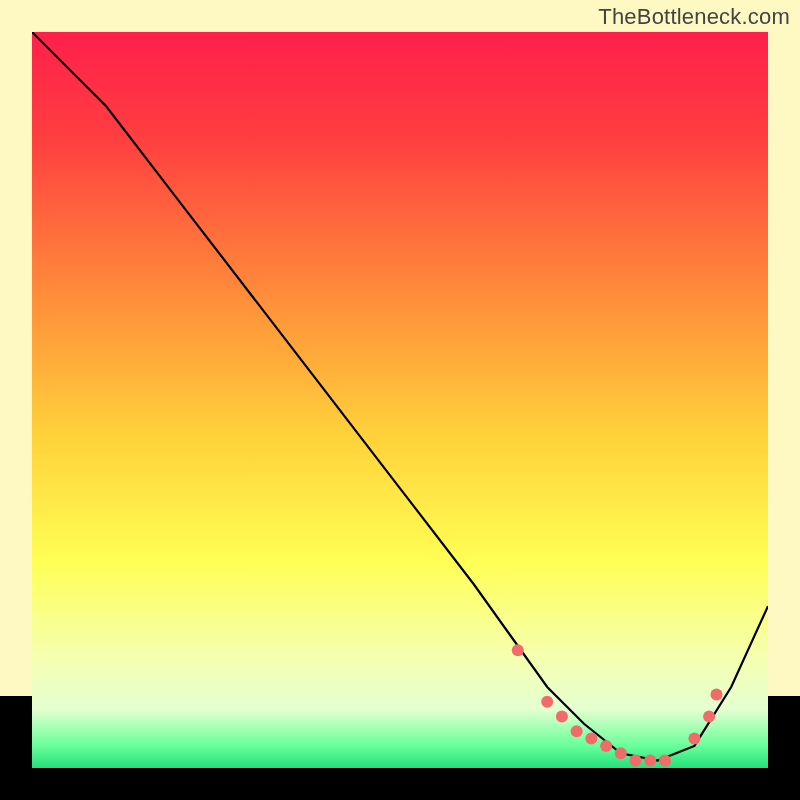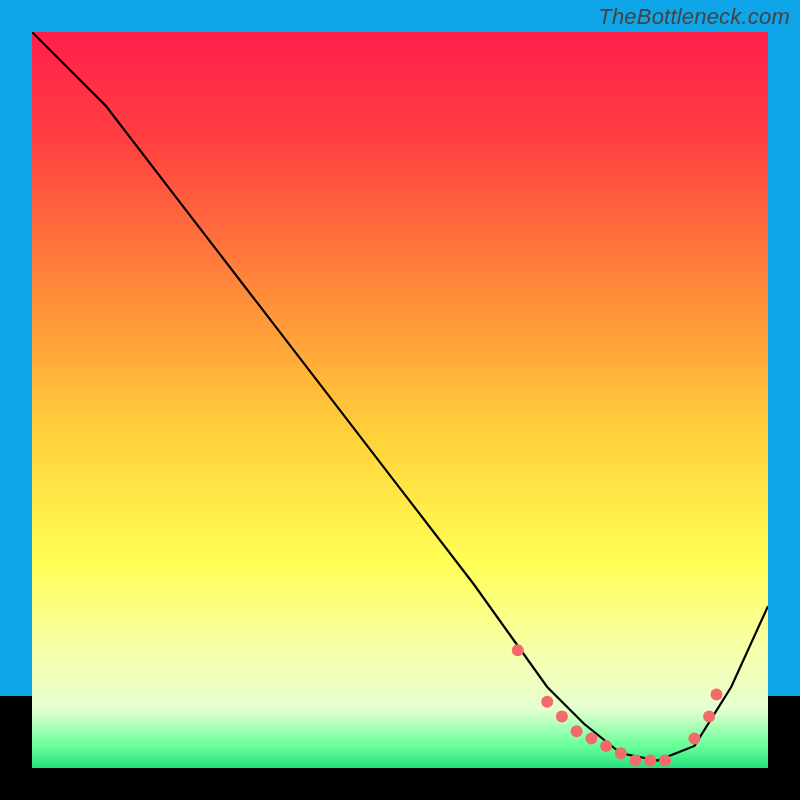--- a/index.html
+++ b/index.html
@@ -8,22 +8,21 @@
     width: 800px;
     height: 800px;
     background: #000;
     font-family: Arial, Helvetica, sans-serif;
     overflow: hidden;
   }
   .frame {
     position: relative;
     width: 800px;
     height: 696px;
-    background: #0ea5e9;
-    font-style: italic;
+    background: #fef9c3;
   }
   .watermark {
     position: absolute;
     top: 4px;
     right: 10px;
     color: #444;
     font-size: 22px;
     font-weight: 500;
     letter-spacing: .2px;
     font-family: Arial, sans-serif;

